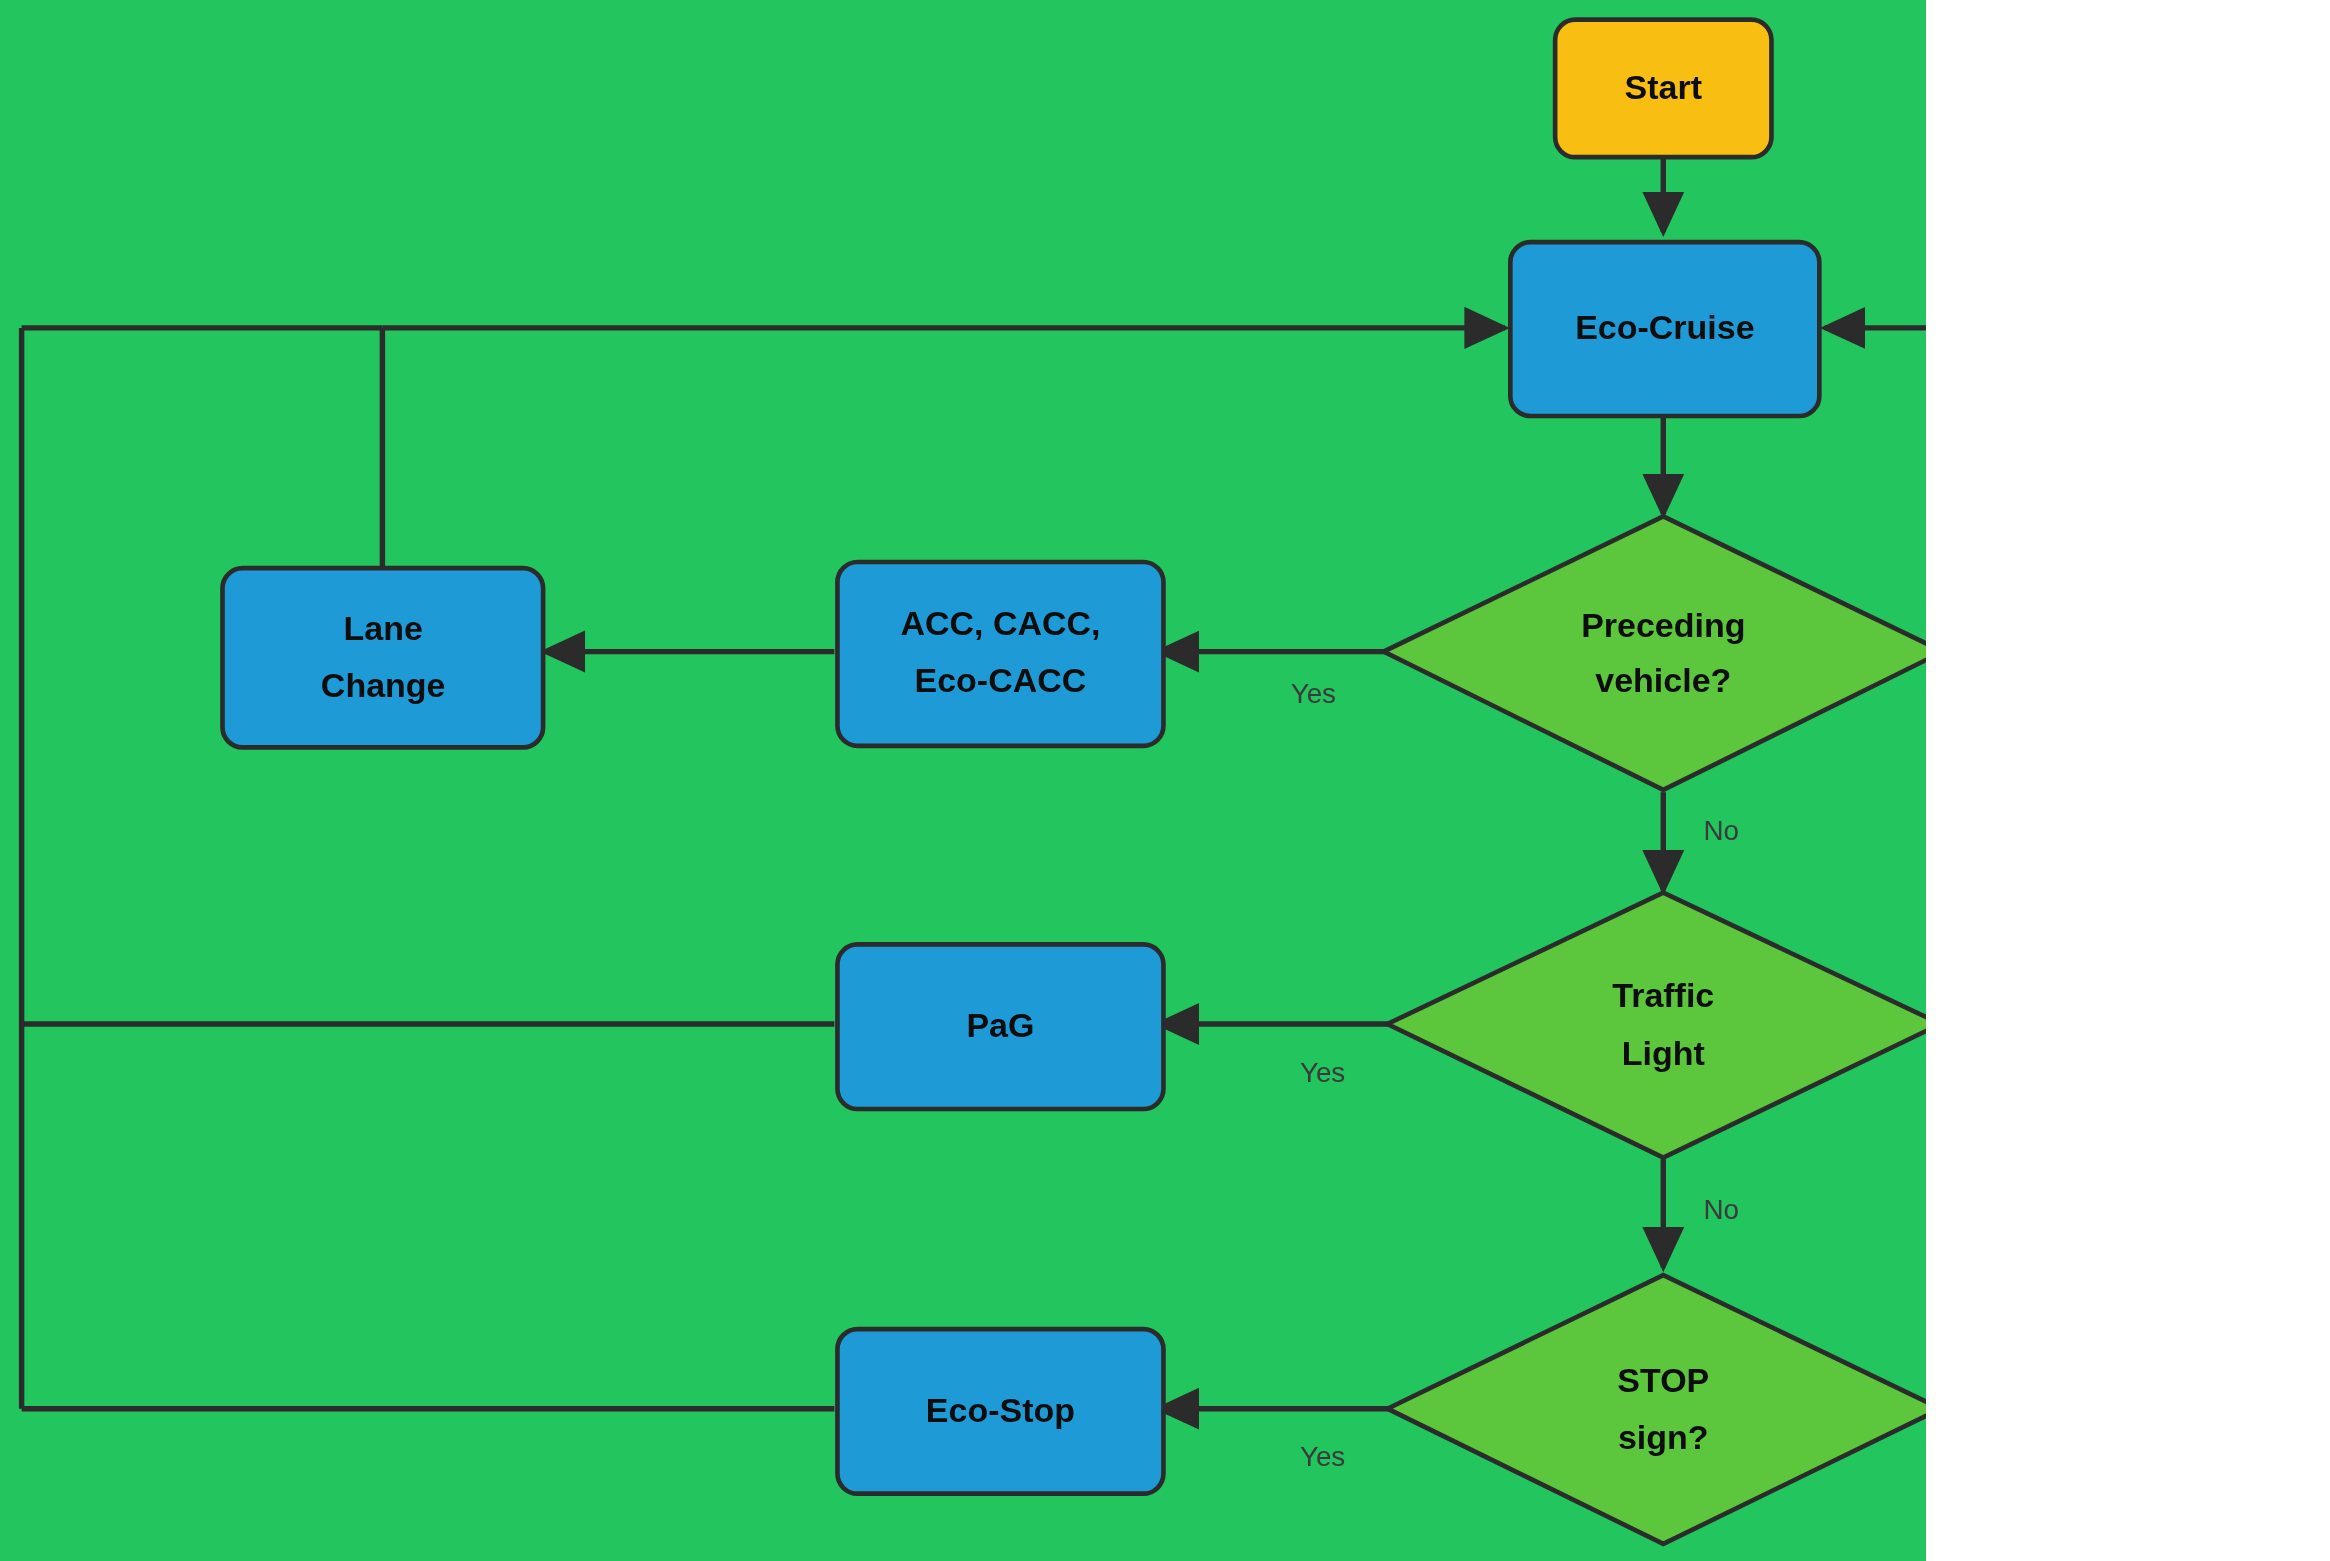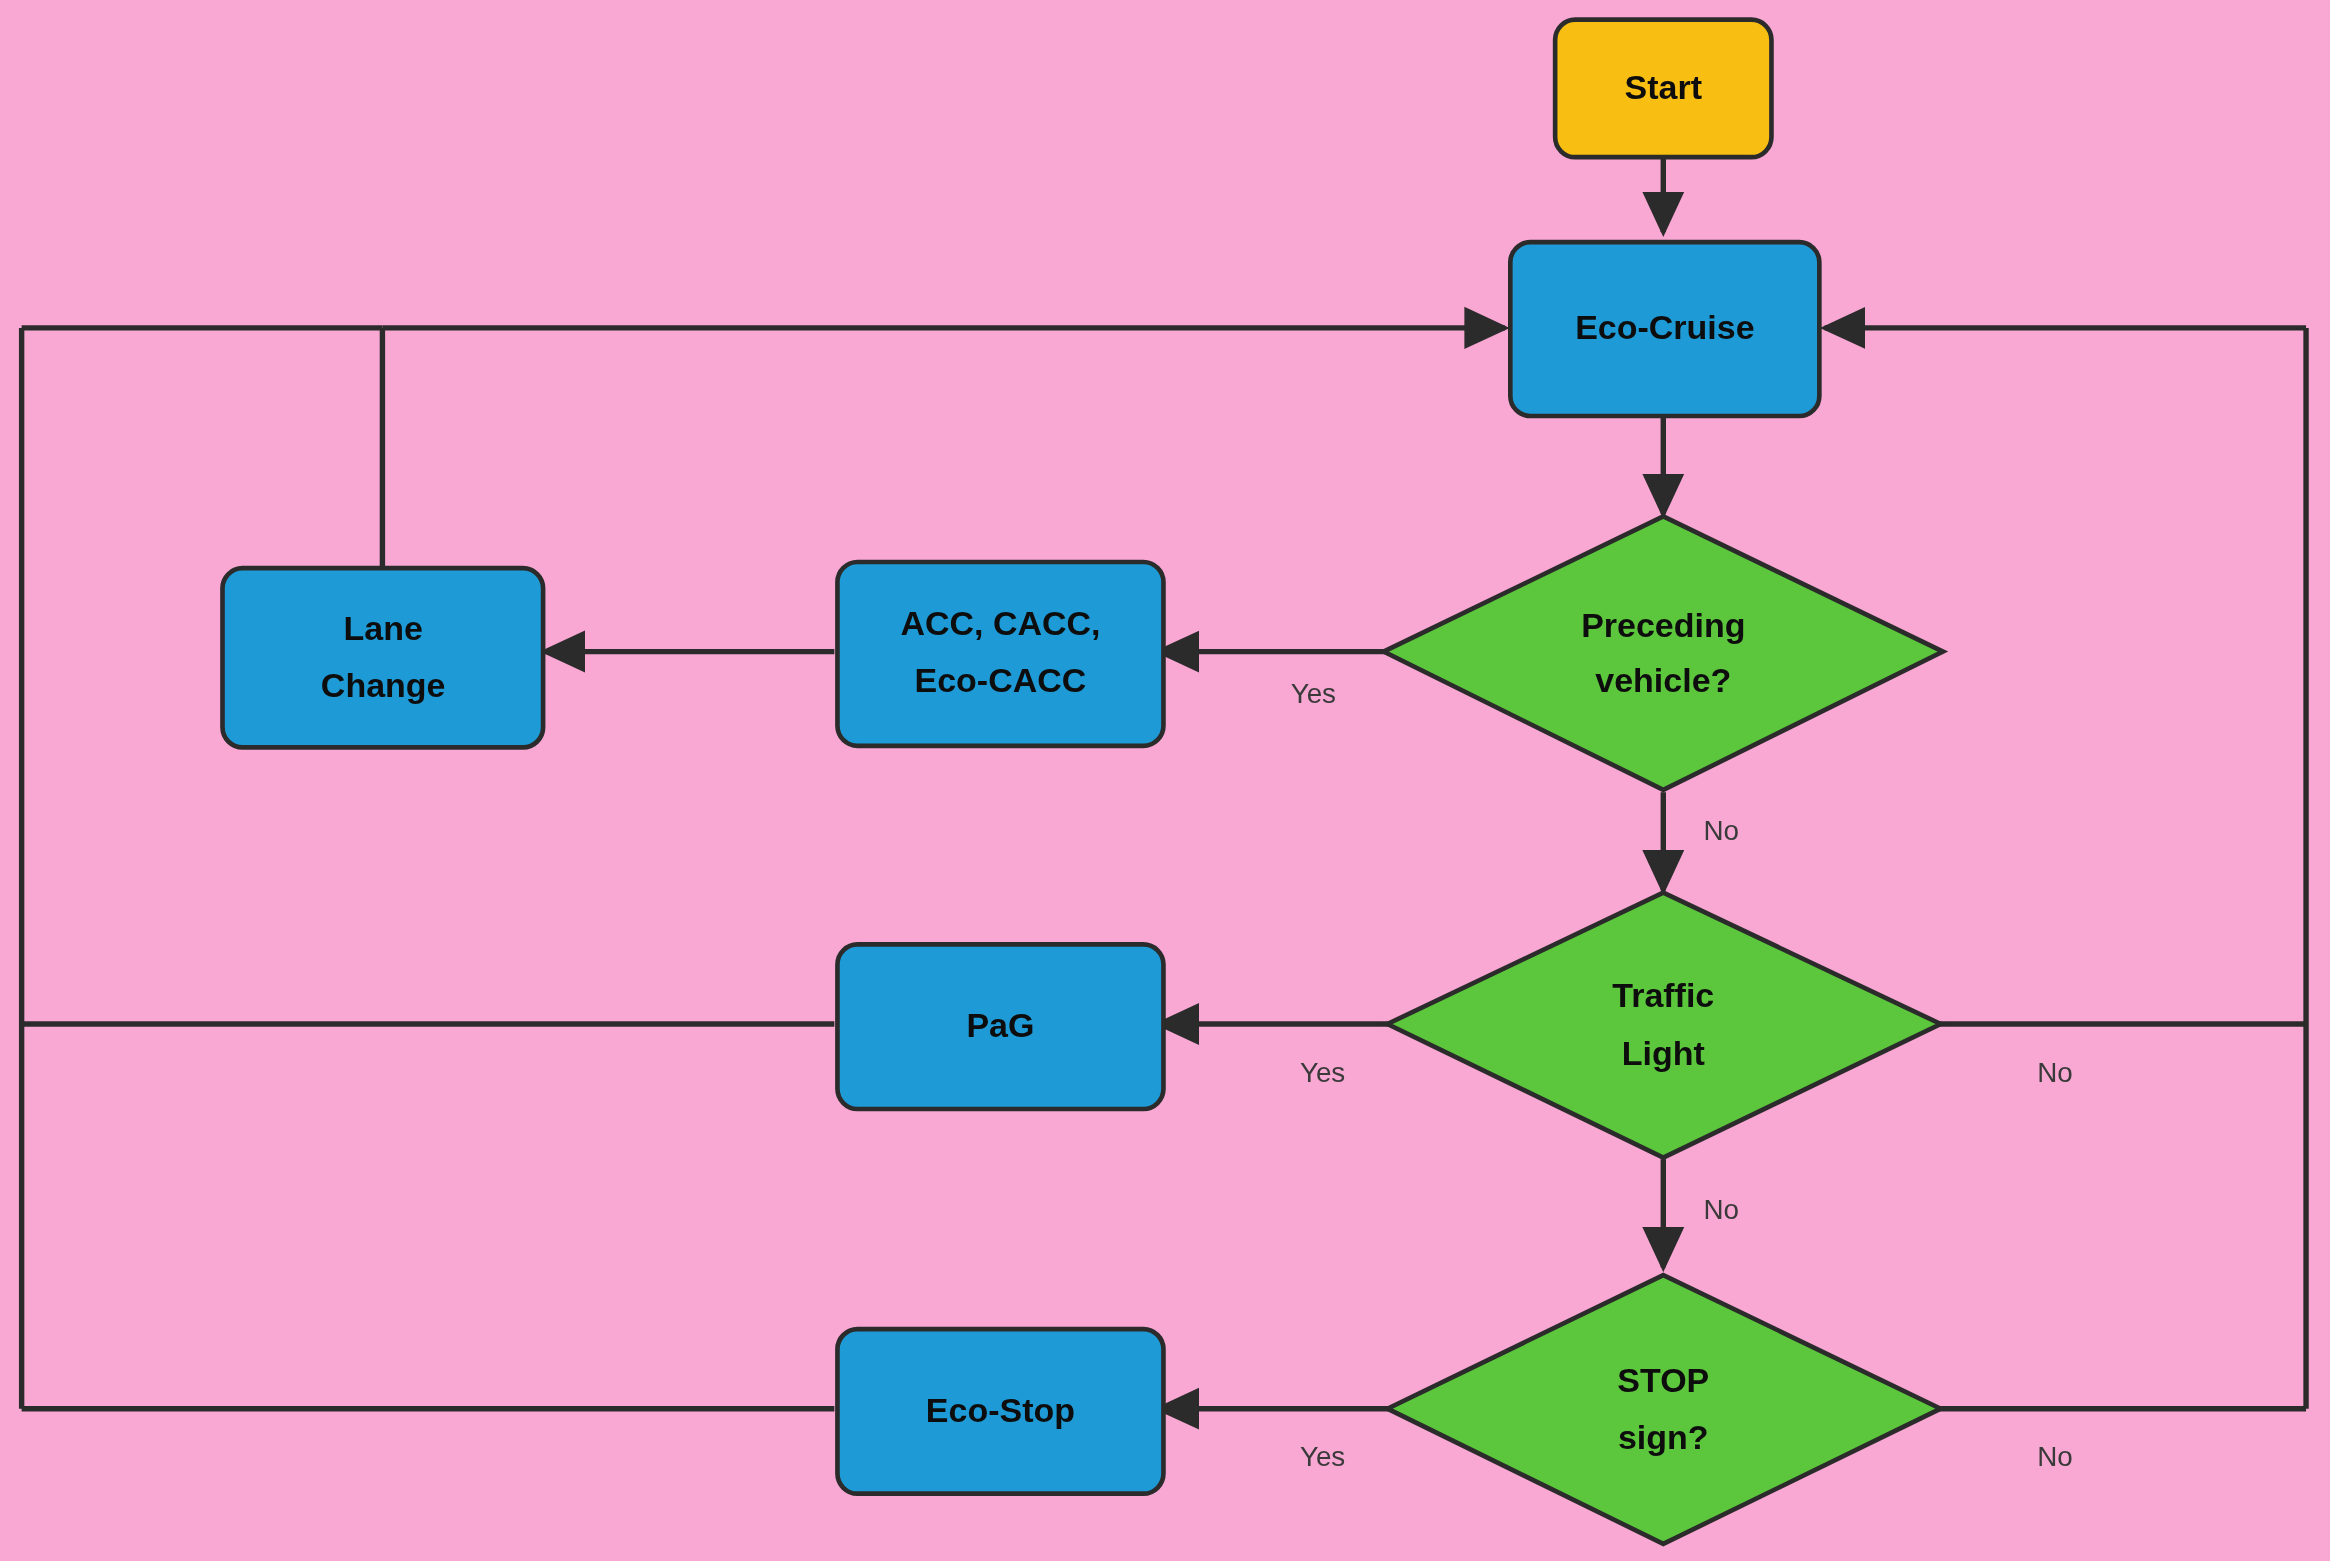--- a/index.html
+++ b/index.html
@@ -2,23 +2,23 @@
 <html style="font-size:12.4px"><head>
 <meta charset="utf-8">
 <style>
   html, body {
     margin: 0;
     padding: 0;
     background: #ffffff;
   }
   #flowchart-root {
     position: relative;
-    width: 2330px;
+    width: 1926px;
     height: 1562px;
-    background: #f9a8d4;
+    background: #22c55e;
     font-family: "Liberation Sans", sans-serif;
     overflow: hidden;
   }
   svg.canvas {
     position: absolute;
     top: 0;
     left: 0;
     width: 2330px;
     height: 1562px;
     display: block;

